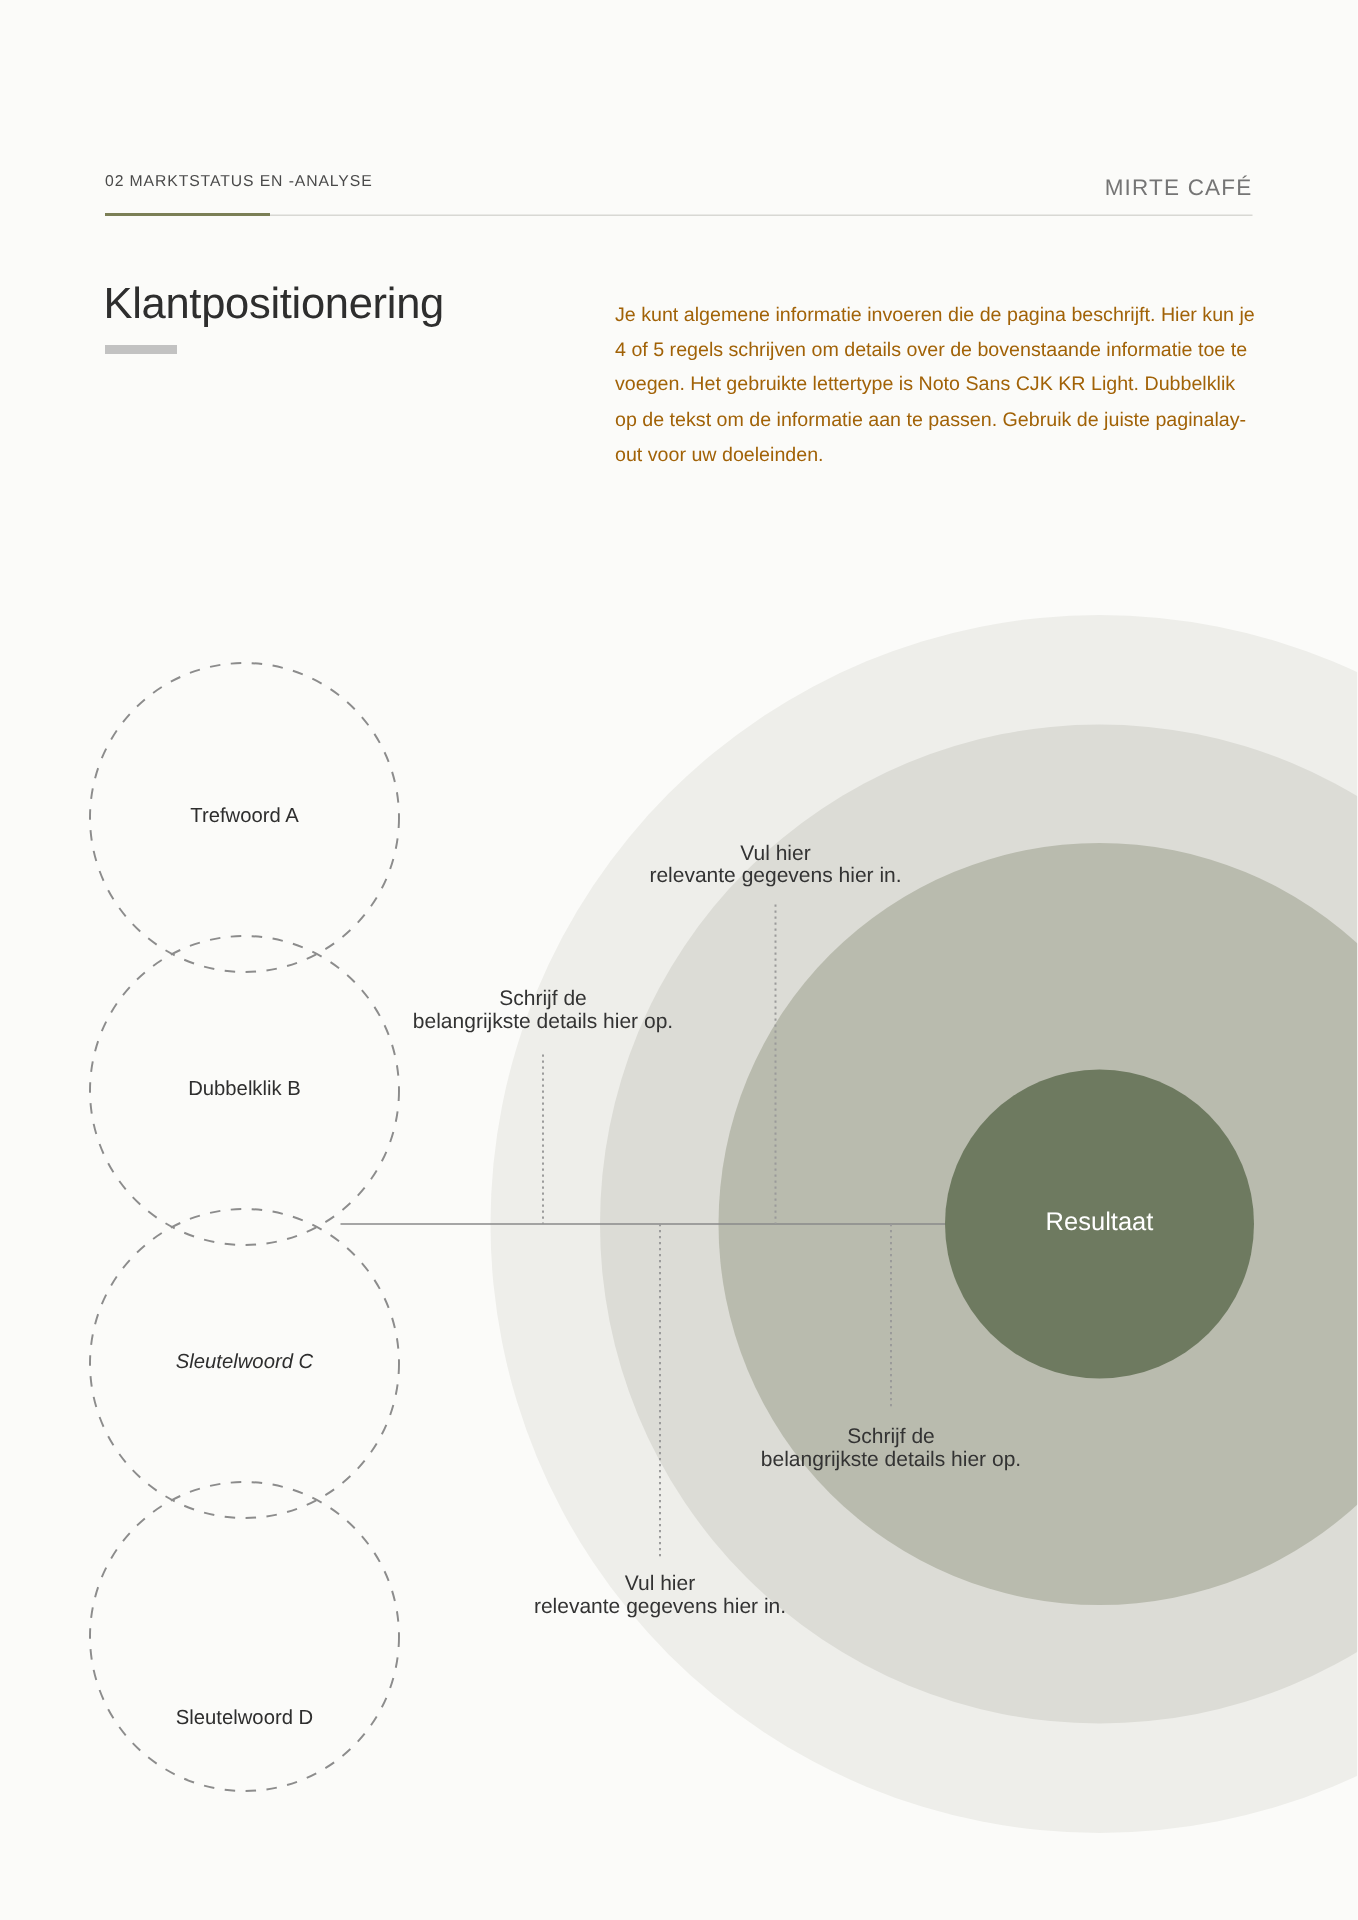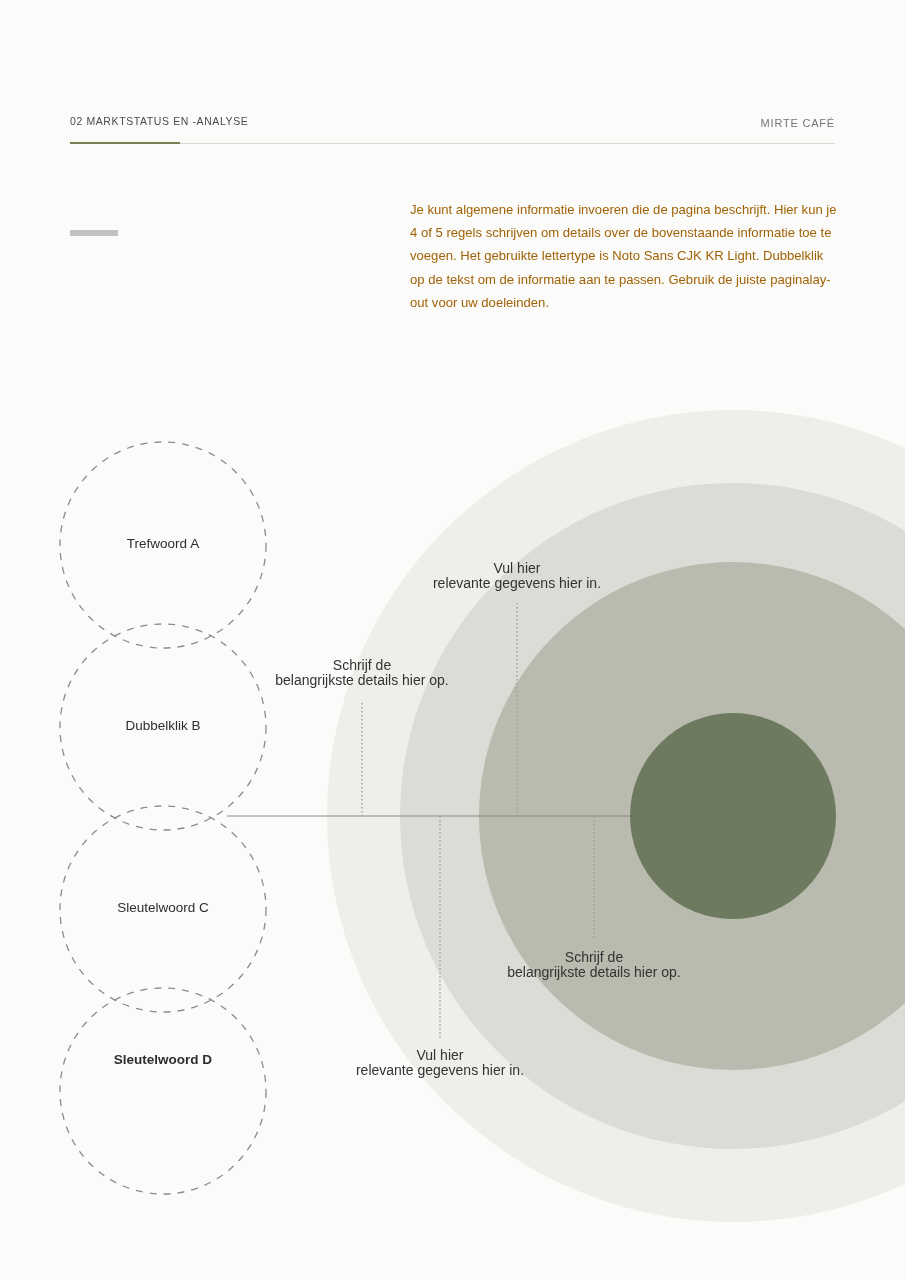--- a/index.html
+++ b/index.html
@@ -34,21 +34,21 @@
     position: absolute;
     left: 0; top: 0;
     font-size: 10.5px;
     letter-spacing: 0.6px;
     color: #4a4a4a;
     white-space: nowrap;
   }
   .header-right {
     position: absolute;
     right: 0; top: 2px;
-    font-size: 11px;
+    font-size: 15px;
     letter-spacing: 0.8px;
     color: #757575;
     white-space: nowrap;
   }
   .header-rule {
     position: absolute;
     left: 0; top: 28px;
     width: 765px; height: 1px;
     background: #d8d8d4;
   }
@@ -122,20 +122,21 @@
 
 <div class="slide">
 
   <div class="header">
     <div class="header-left">02 MARKTSTATUS EN -ANALYSE</div>
     <div class="header-right">MIRTE CAFÉ</div>
     <div class="header-rule"></div>
     <div class="header-rule-accent"></div>
   </div>
 
+  <div class="title">Klantpositionering</div>
   <div class="title-bar"></div>
 
   <div class="intro">Je kunt algemene informatie invoeren die de pagina beschrijft. Hier kun je 4 of 5 regels schrijven om details over de bovenstaande informatie toe te voegen. Het gebruikte lettertype is Noto Sans CJK KR Light. Dubbelklik op de tekst om de informatie aan te passen. Gebruik de juiste paginalay-out voor uw doeleinden.</div>
 
   <div class="diagram">
     <svg width="905" height="1280" viewBox="0 0 905 1280">
 
       <circle id="ring-outer" cx="733" cy="781" r="406" fill="#eeeeea"></circle>
       <circle id="ring-third" cx="733" cy="781" r="333" fill="#dcdcd6"></circle>
       <circle id="ring-second" cx="733" cy="781" r="254" fill="#b9bbae"></circle>
@@ -150,23 +151,24 @@
       <circle id="ring-core" cx="733" cy="781" r="103" fill="#6e7a60"></circle>
 
       <line id="tick-0" stroke="#9a9a9a" stroke-width="1.3" stroke-dasharray="1.5 2.5" x1="517" y1="568" x2="517" y2="781"></line>
       <line id="tick-1" stroke="#9a9a9a" stroke-width="1.3" stroke-dasharray="1.5 2.5" x1="362" y1="668" x2="362" y2="781"></line>
       <line id="tick-2" stroke="#9a9a9a" stroke-width="1.3" stroke-dasharray="1.5 2.5" x1="594" y1="781" x2="594" y2="905"></line>
       <line id="tick-3" stroke="#9a9a9a" stroke-width="1.3" stroke-dasharray="1.5 2.5" x1="440" y1="781" x2="440" y2="1003"></line>
     </svg>
 
     <div class="kw-label" id="kwlab-0" style="left: 13px; top: 501px; width: 300px;">Trefwoord A</div>
     <div class="kw-label" id="kwlab-1" style="left: 13px; top: 683px; width: 300px;">Dubbelklik B</div>
-    <div class="kw-label" id="kwlab-2" style="left: 13px; top: 865px; width: 300px;">Sleutelwoord C</div>
-    <div class="kw-label" id="kwlab-3" style="left: 13px; top: 1017px; width: 300px; font-weight: bold;">Sleutelwoord D</div>
+    <div class="kw-label" id="kwlab-2" style="left: 13px; top: 865px; width: 300px; font-style: italic;">Sleutelwoord C</div>
+    <div class="kw-label" id="kwlab-3" style="left: 13px; top: 1102px; width: 300px;">Sleutelwoord D</div>
 
+    <div class="ring-label" id="resultlab" style="left: 613px; top: 770px; width: 240px; text-align: center;">Resultaat</div>
 
     <div class="note" id="note-0" style="left: 367px; top: 526px; width: 300px;">
       <div>Vul hier</div>
       <div>relevante gegevens hier in.</div>
     </div>
     <div class="note" id="note-1" style="left: 212px; top: 623px; width: 300px;">
       <div>Schrijf de</div>
       <div>belangrijkste details hier op.</div>
     </div>
     <div class="note" id="note-2" style="left: 444px; top: 915px; width: 300px;">

